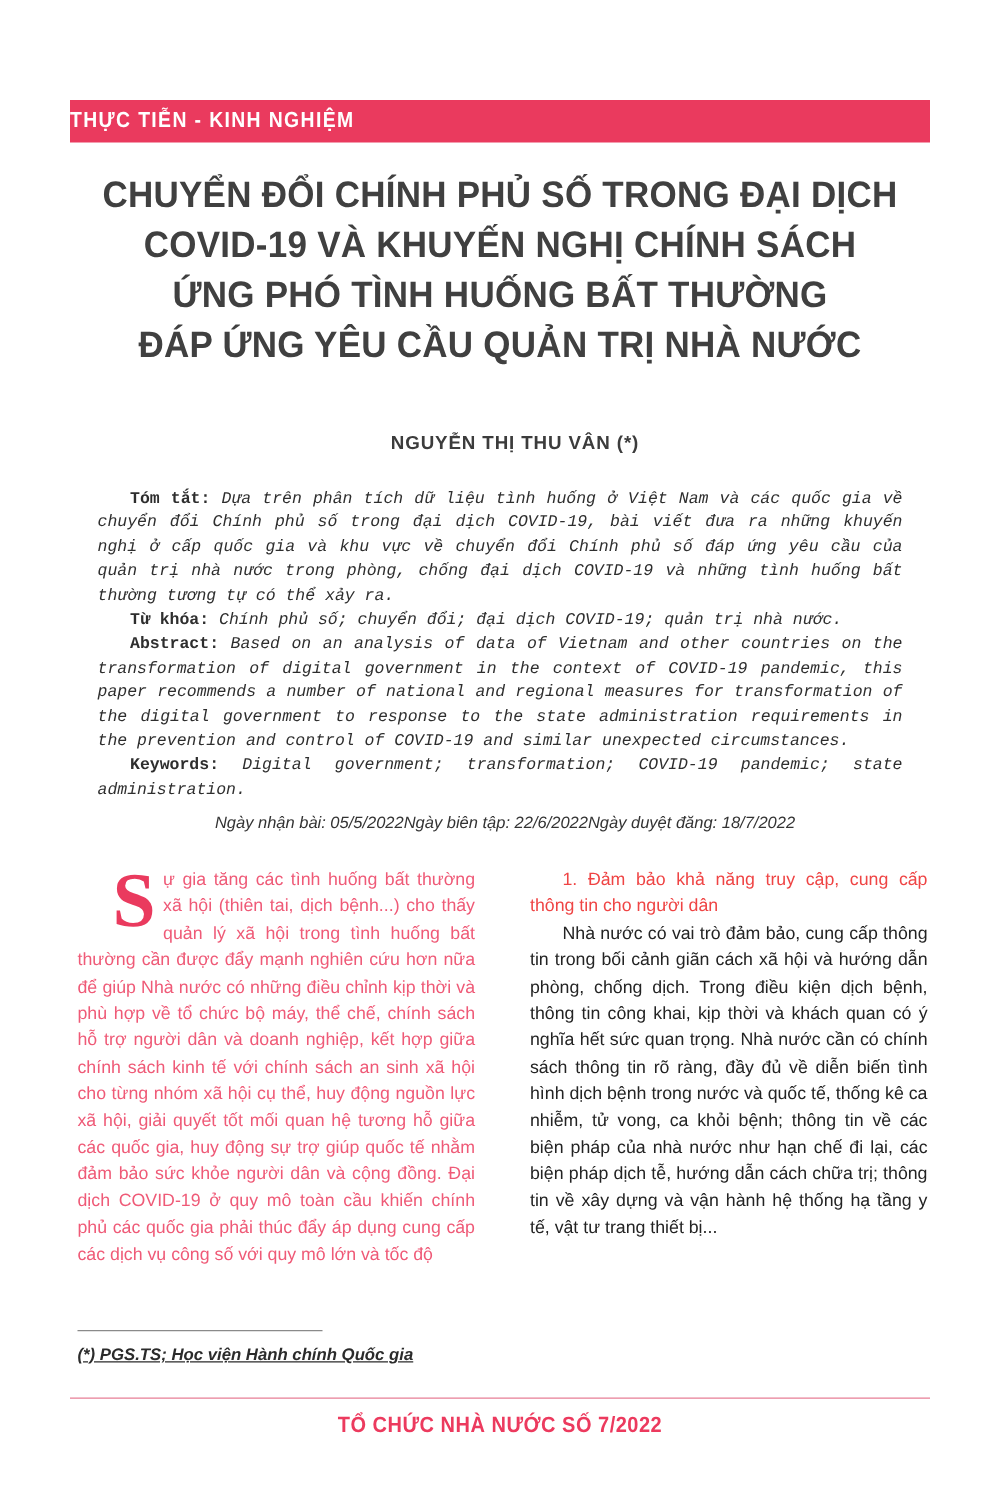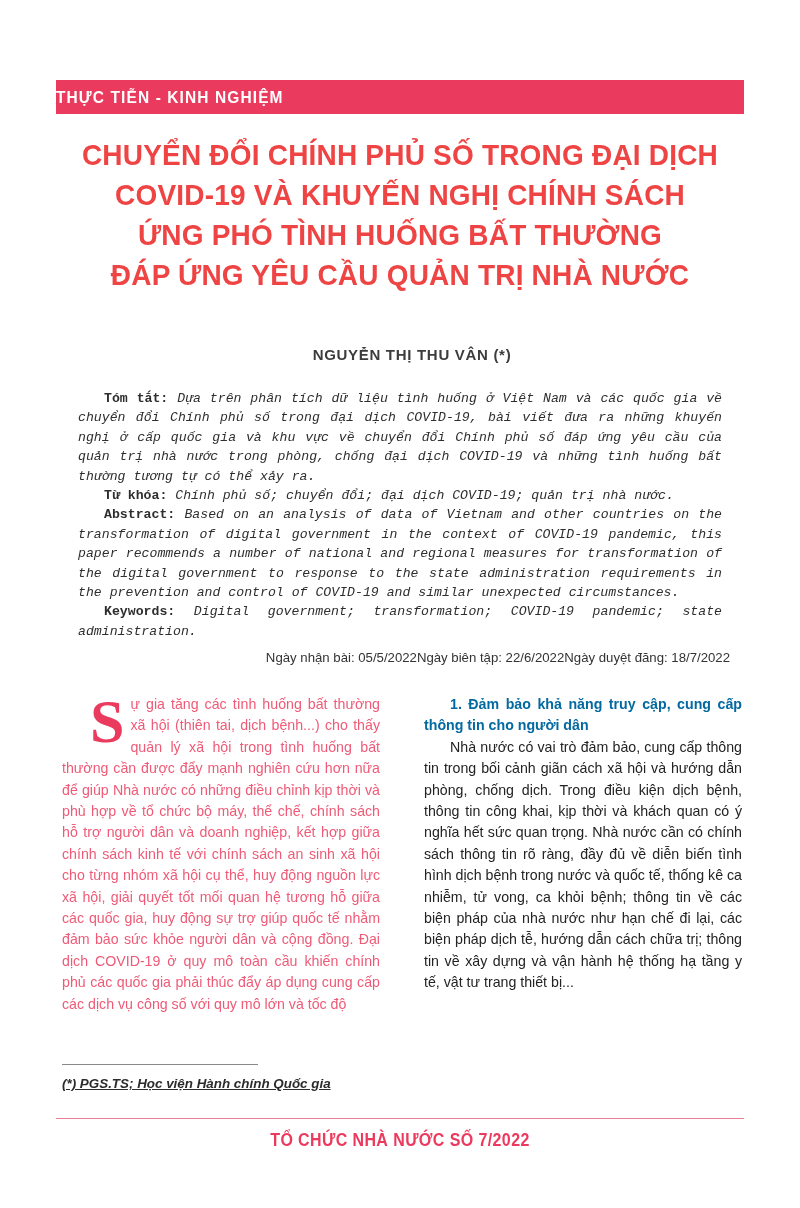--- a/index.html
+++ b/index.html
@@ -45,21 +45,21 @@
     transform: scaleY(1.12);
   }
 
   
   .article-title {
     position: absolute;
     left: 56px;
     top: 136px;
     width: 688px;
     text-align: center;
-    color: #ef4444;
+    color: #404040;
     font-family: "Liberation Sans", sans-serif;
     font-weight: bold;
     font-size: 28px;
     line-height: 40px;
     letter-spacing: 0.2px;
   }
   .article-title .tl {
     display: block;
     transform: scaleY(1.05);
   }
@@ -103,22 +103,23 @@
     font-size: 13.2px;
   }
 
   
   .dates {
     position: absolute;
     left: 78px;
     top: 650px;
     width: 652px;
     display: flex;
-    justify-content: flex-end;
-    font-family: "Liberation Sans", sans-serif;
+    justify-content: center;
+    font-family: "Liberation Sans", sans-serif;
+    font-style: italic;
     font-size: 13.2px;
     color: #333333;
   }
 
   
   .columns {
     position: absolute;
     left: 62px;
     top: 694px;
     width: 680px;
@@ -153,22 +154,22 @@
     font-weight: bold;
     font-size: 62px;
     line-height: 50px;
     color: #e8days;
     color: #ea3a5e;
     margin: 2px 6px 0 0;
     padding-left: 28px;
   }
 
   .subhead {
-    font-weight: bold;
-    color: #0369a1;
+    font-weight: normal;
+    color: #ef4444;
     text-indent: 26px;
     display: block;
   }
 
   
   .footnote-rule {
     position: absolute;
     left: 62px;
     top: 1064px;
     width: 196px;

